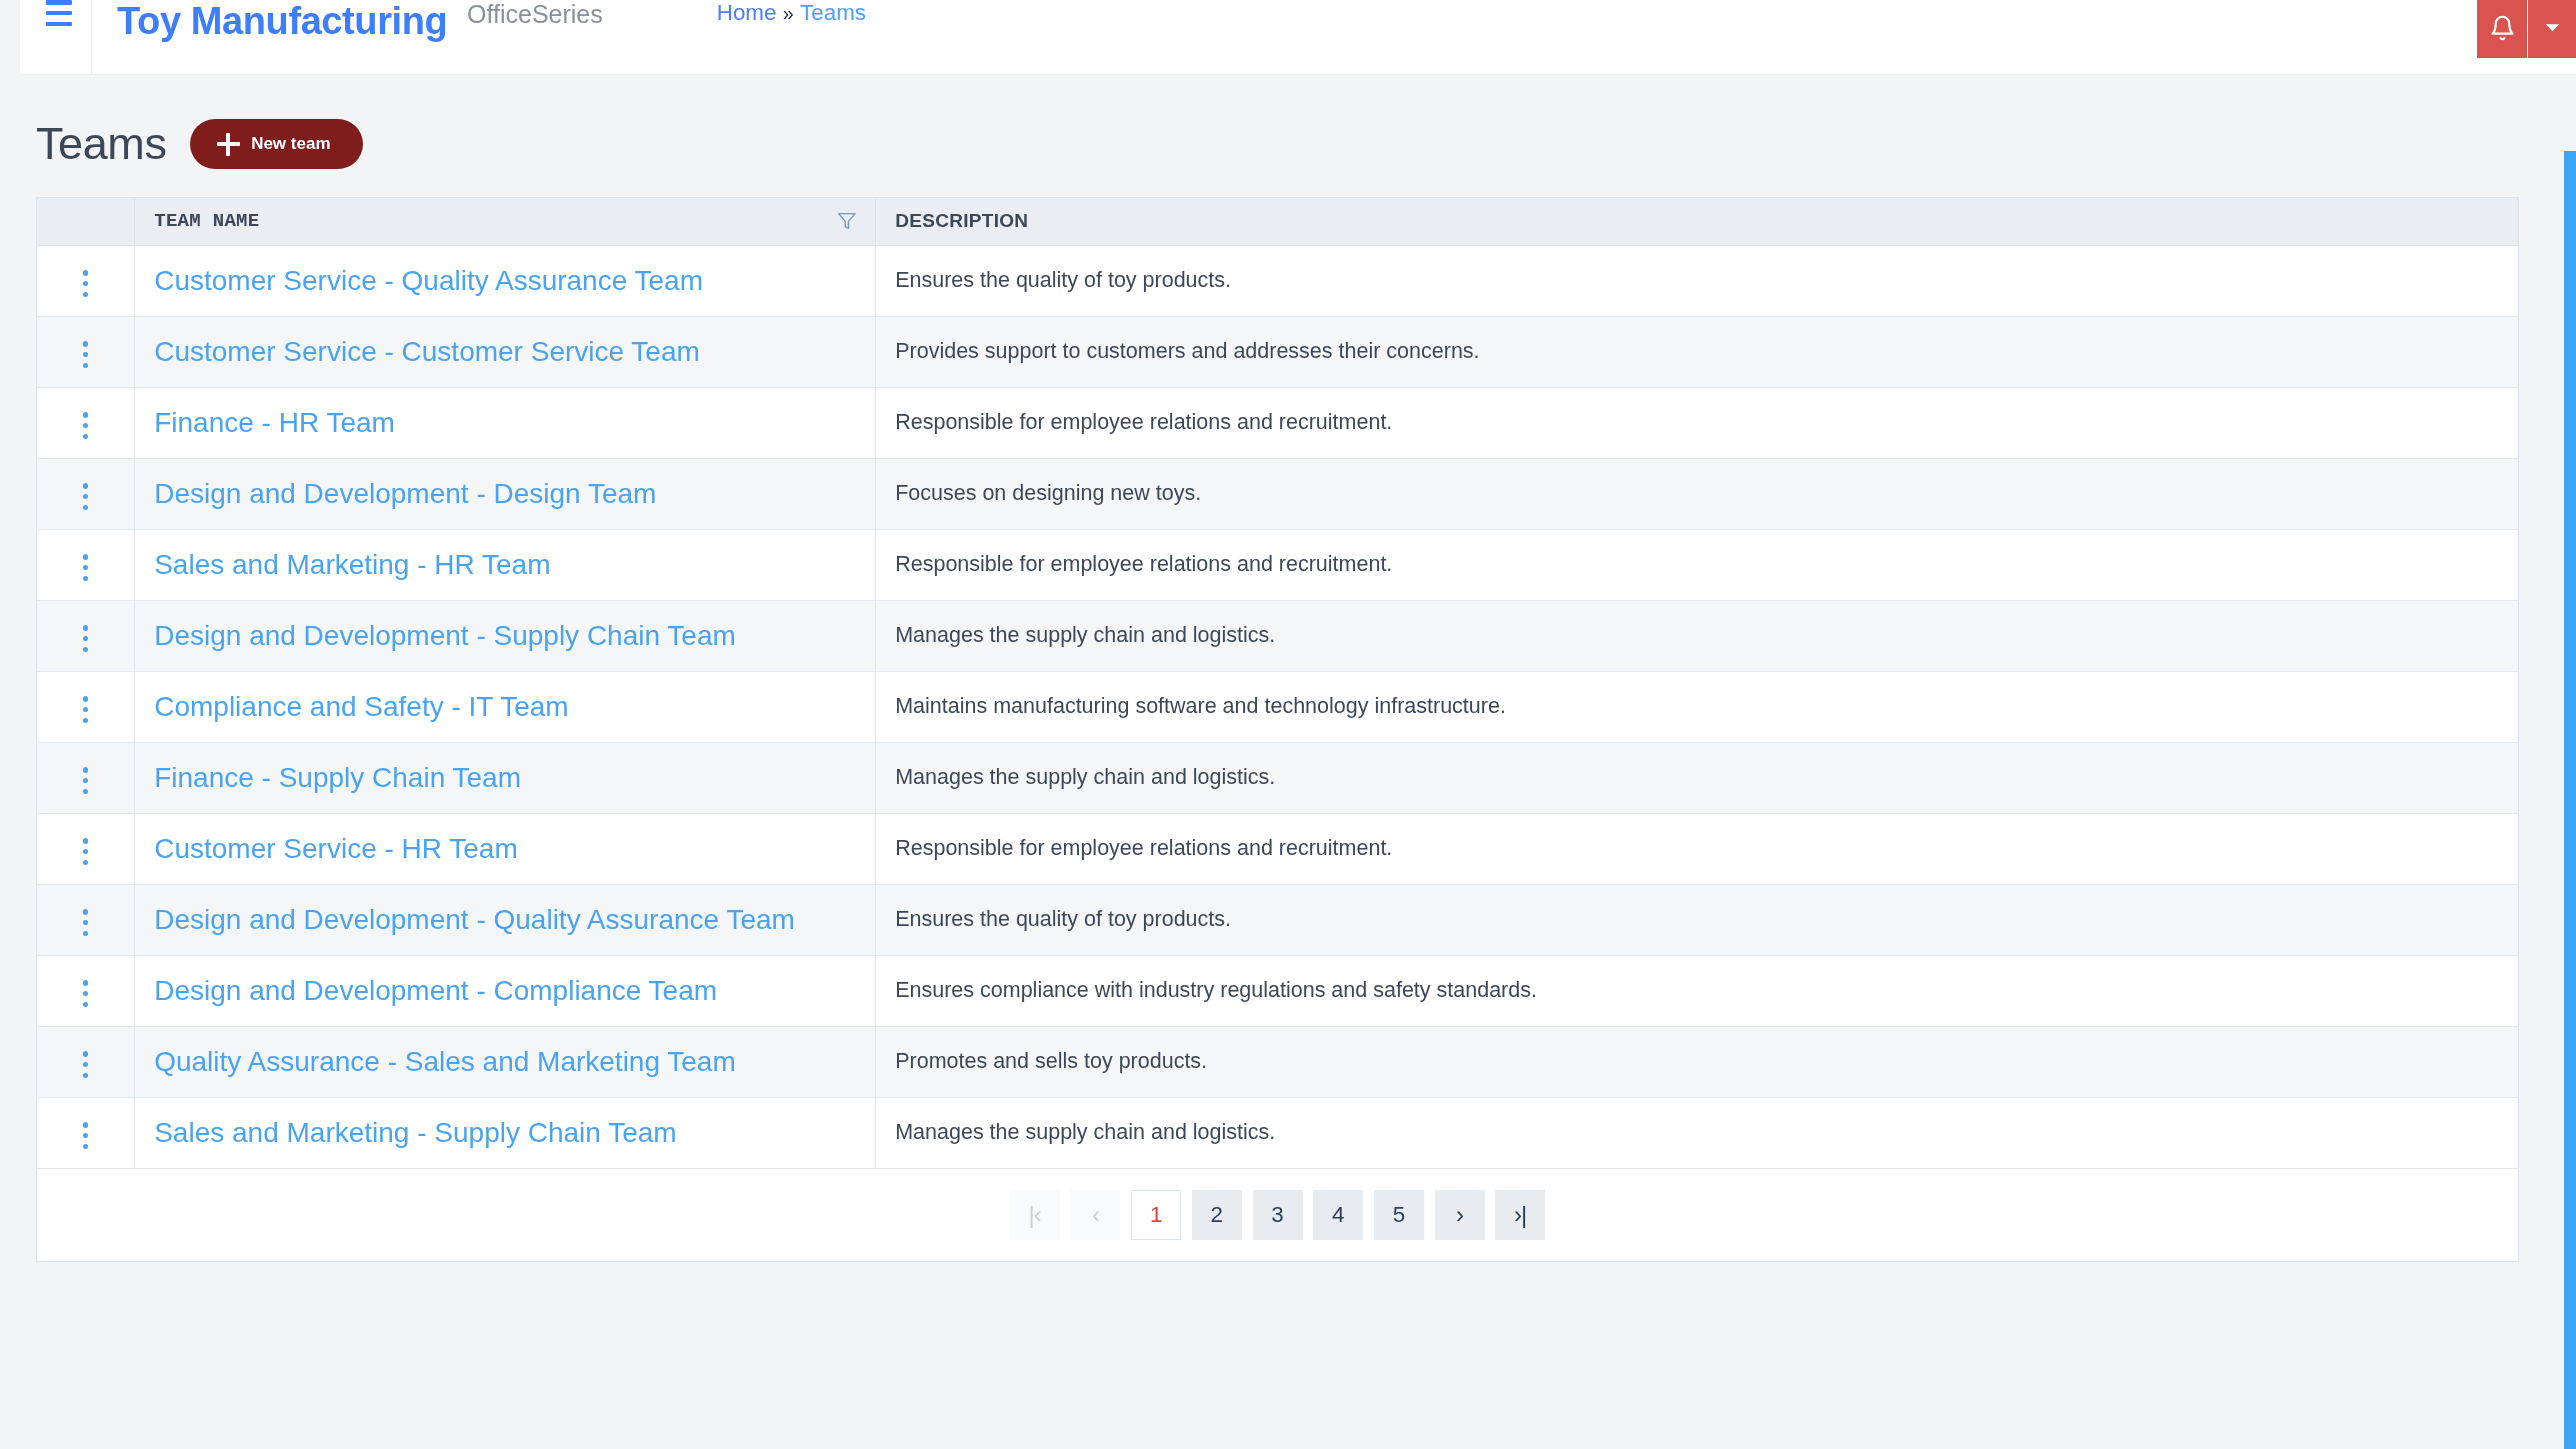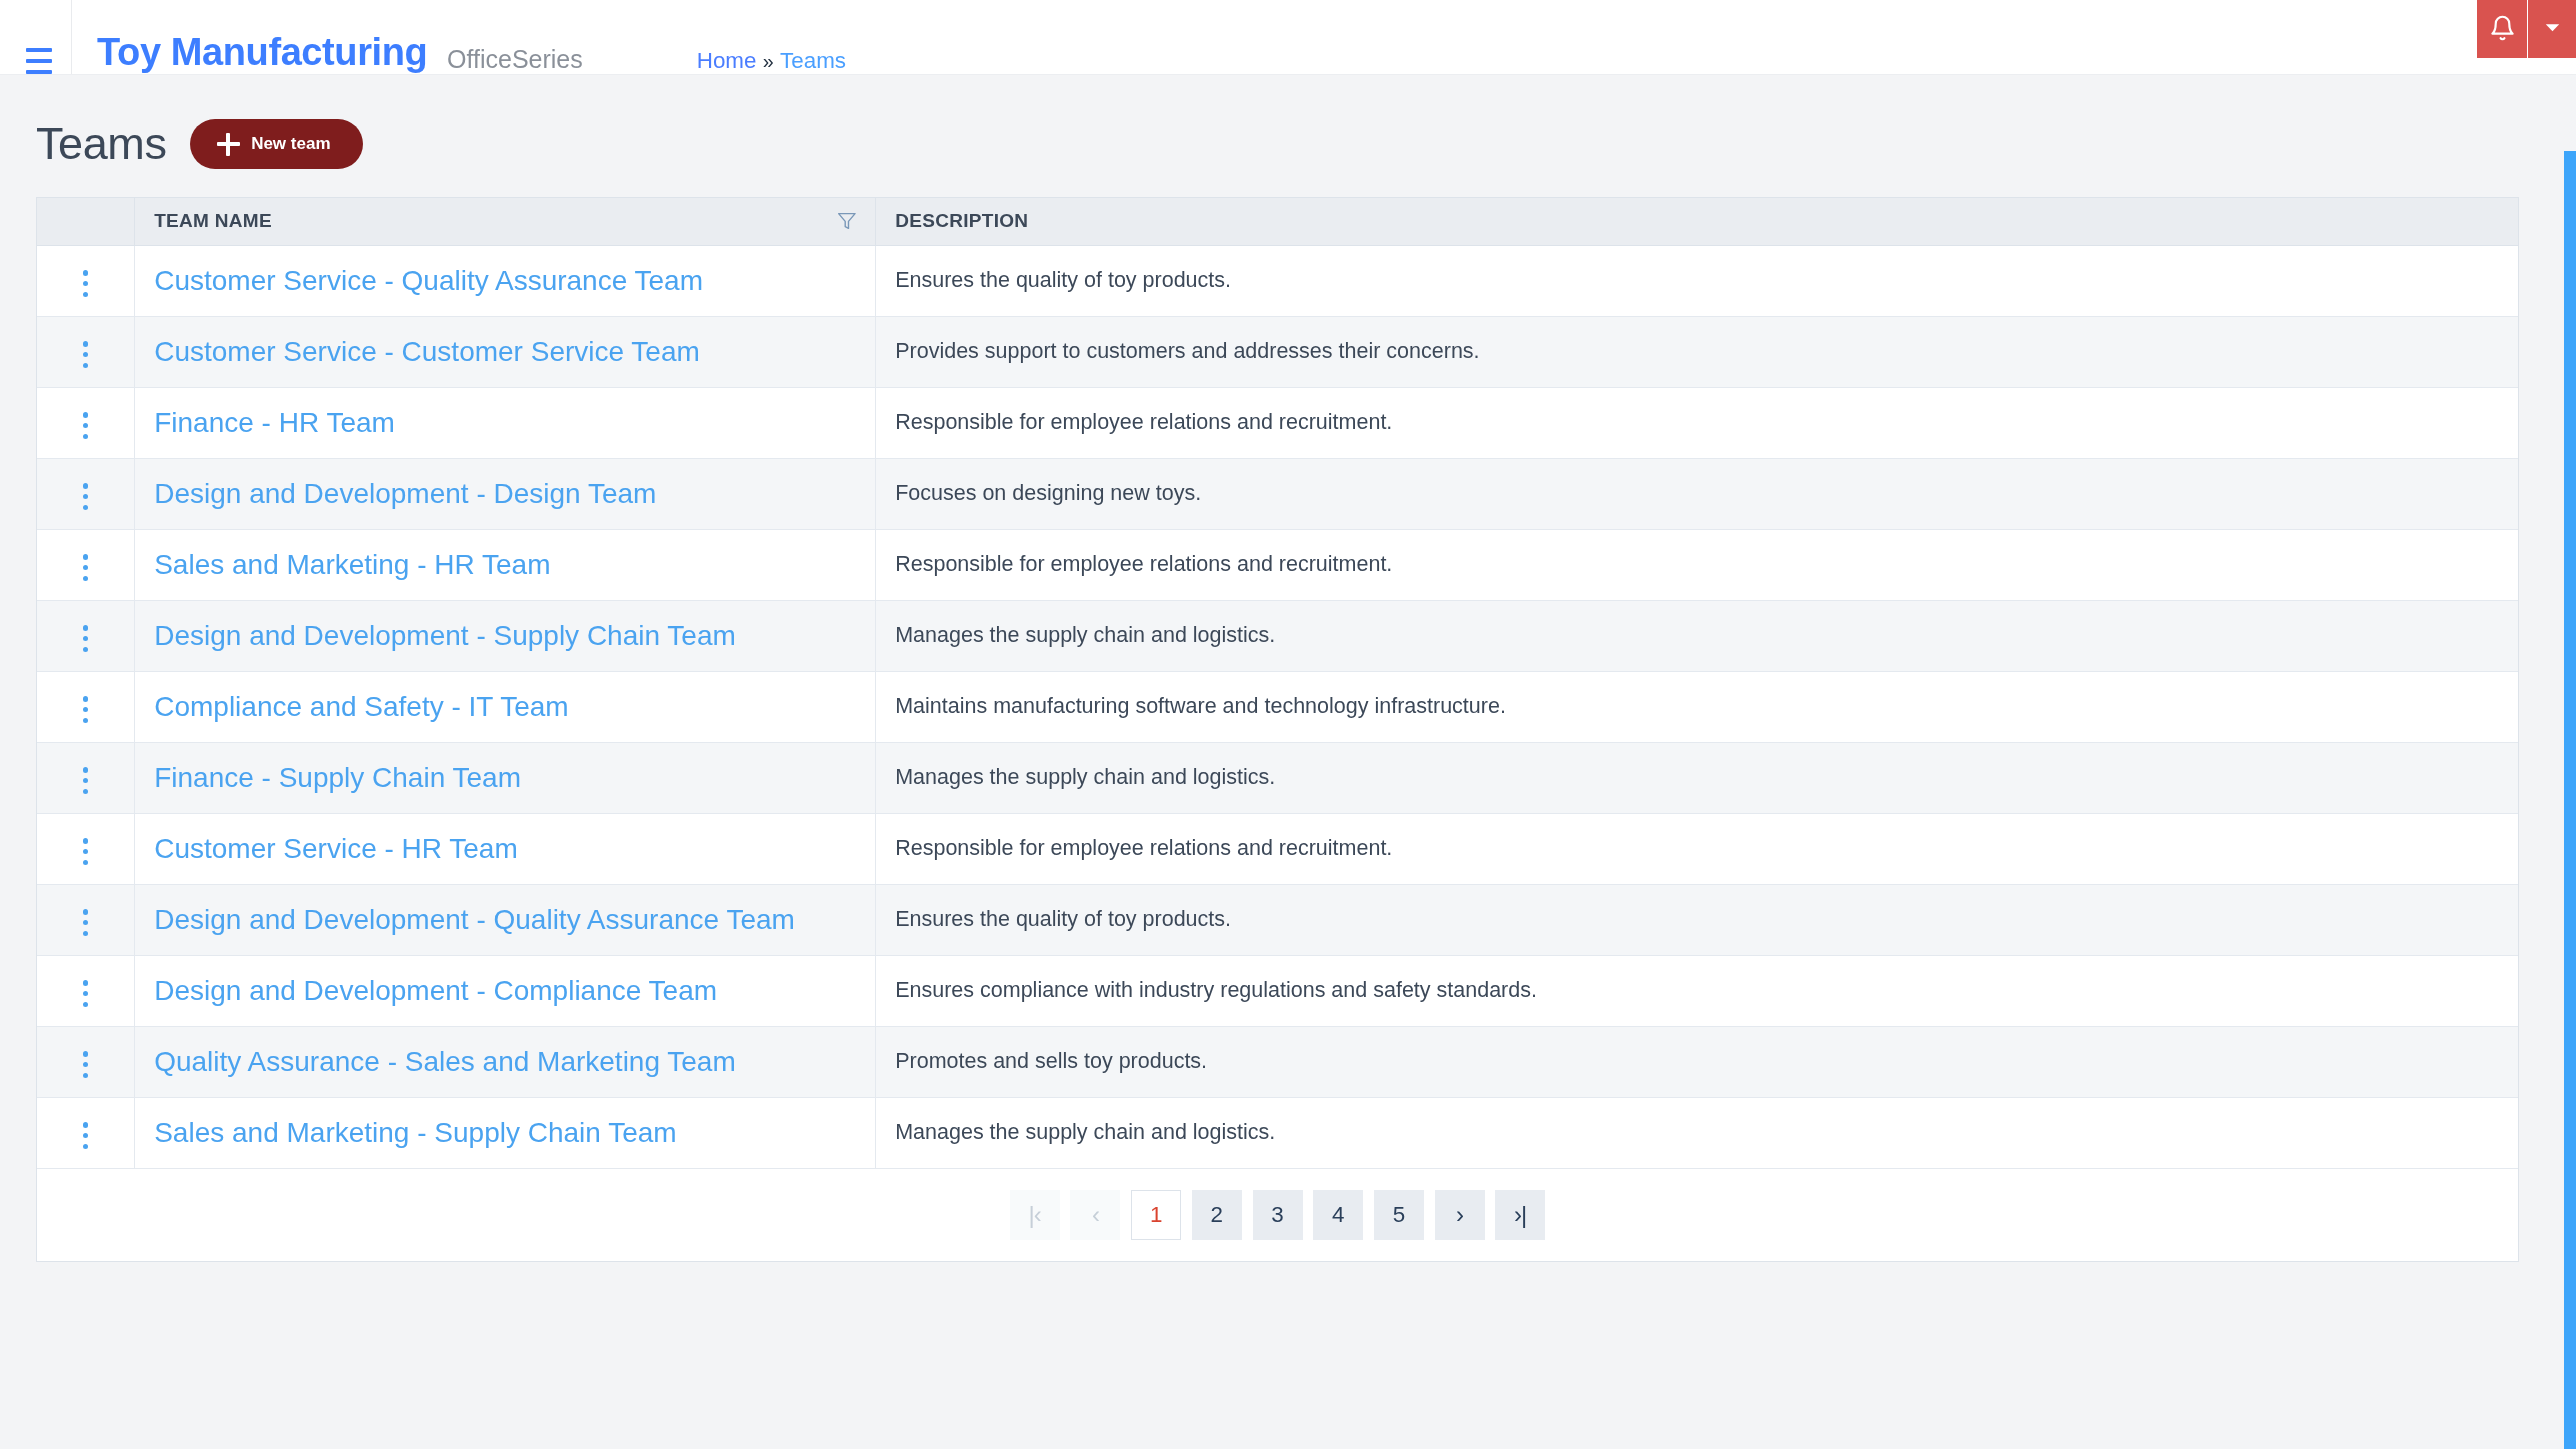--- a/index.html
+++ b/index.html
@@ -12,22 +12,23 @@
     background: #f3f4f6;
     font-family: "Liberation Sans", sans-serif;
   }
 
   
   .topbar {
     position: relative;
     height: 75px;
     background: #ffffff;
     display: flex;
-    align-items: flex-end;
+    align-items: flex-start;
     border-bottom: 0.9px solid #eceef1;
+    margin-left: 20px;
   }
 
   .hamburger {
     width: 64px;
     display: flex;
     flex-direction: column;
     align-items: center;
     justify-content: center;
     gap: 6.3px;
     cursor: pointer;
@@ -162,21 +163,21 @@
     font-weight: bold;
     letter-spacing: 0.3px;
     text-align: left;
     height: 47px;
     padding: 0 19.7px;
     border-right: 0.9px solid #dde3ea;
     border-bottom: 0.9px solid #dde3ea;
     vertical-align: middle;
   }
   table.grid thead th.col-menu { width: 97px; padding: 0; }
-  table.grid thead th.col-name { width: 741px; position: relative; }
+  table.grid thead th.col-name { width: 741px; position: relative; font-family: Liberation Mono, monospace; }
   table.grid thead th.col-desc { border-right: none; }
 
   .filter-icon {
     position: absolute;
     right: 18px;
     top: 50%;
     transform: translateY(-50%);
     cursor: pointer;
     line-height: 0;
   }

